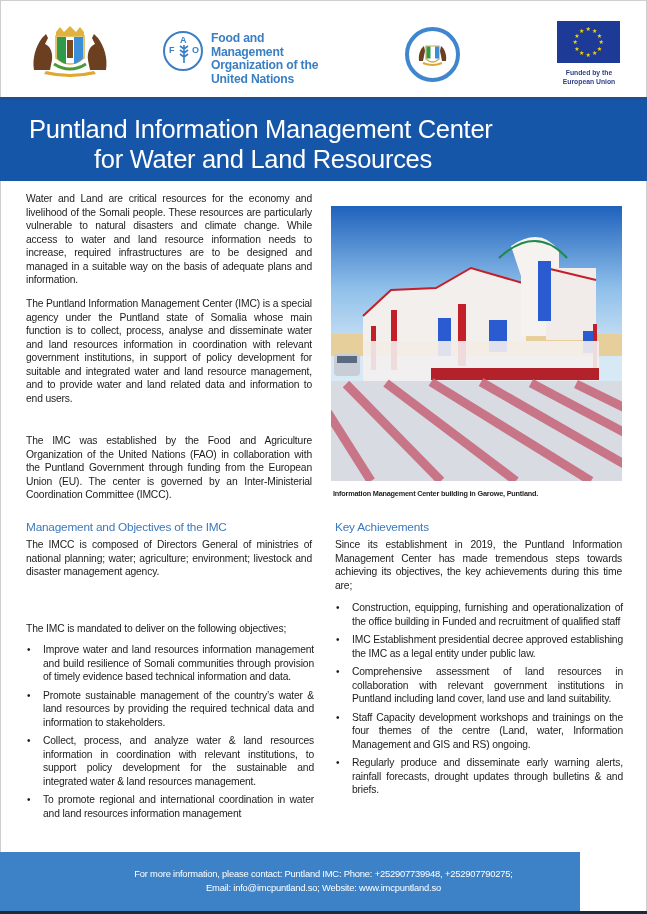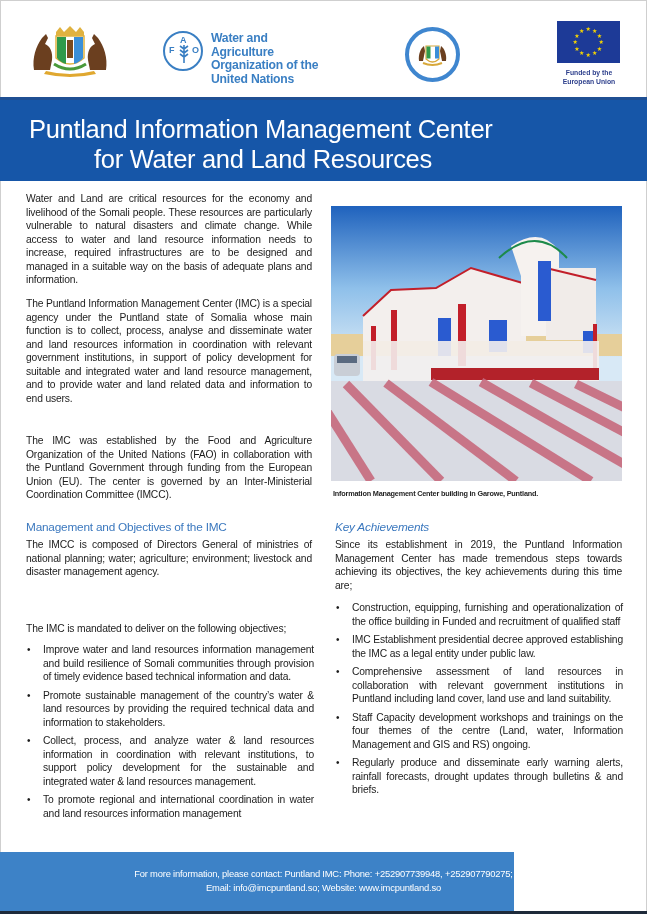--- a/index.html
+++ b/index.html
@@ -39,21 +39,21 @@
 
   ul.bullets { position: absolute; margin: 0; padding: 0; list-style: none; }
   ul.bullets li { position: relative; padding-left: 17px; font-size: 10.3px; line-height: 13.5px; text-align: justify; margin-bottom: 5px; letter-spacing: -0.15px; color: #1c1c1c; }
   ul.bullets li .dot { position: absolute; left: 1px; top: 0; font-size: 10px; }
 
   
   .photo { position: absolute; left: 331px; top: 206px; width: 291px; height: 275px; overflow: hidden; background: linear-gradient(180deg, #2a6fc4 0%, #7fb6e6 45%, #d8e9f6 55%); }
   .caption { position: absolute; left: 333px; top: 489px; font-size: 7.3px; font-weight: bold; color: #1f1f1f; letter-spacing: -0.2px; white-space: nowrap; }
 
   
-  .footer { position: absolute; left: 0; top: 852px; width: 514px; height: 59px; background: #3d82c7; }
+  .footer { position: absolute; left: 0; top: 852px; width: 580px; height: 59px; background: #3d82c7; }
   .footer-line { position: absolute; width: 647px; text-align: center; color: #ffffff; font-size: 9.4px; letter-spacing: -0.2px; }
   .footer-bottom { position: absolute; left: 0; top: 911px; width: 647px; height: 3px; background: #1e2a3a; }
 </style>
 </head>
 <body>
 
 <div class="page-border"></div>
 
 <div class="logos">
   <div class="logo coat">
@@ -73,21 +73,21 @@
   <div class="logo fao">
     <div class="fao-ring">
       <span style="left:4px; top:12px;">F</span>
       <span style="left:15px; top:2px;">A</span>
       <span style="left:27px; top:12px;">O</span>
       <svg style="position:absolute; left:13px; top:12px;" width="12" height="18" viewBox="0 0 12 18">
         <path d="M6 0 L6 18 M6 4 L2 1 M6 4 L10 1 M6 8 L2 5 M6 8 L10 5 M6 12 L2 9 M6 12 L10 9" stroke="#3a7fc3" stroke-width="1.6" fill="none"></path>
       </svg>
     </div>
     <div class="fao-text">
-      <div>Water and Agriculture</div>
+      <div>Food and Management</div>
       <div>Organization of the</div>
       <div>United Nations</div>
     </div>
   </div>
 
   <div class="logo imc-seal">
     <svg width="47" height="47" viewBox="0 0 47 47">
       <circle cx="23.5" cy="23.5" r="16" fill="#ffffff"></circle>
       <path d="M17 15 L30 15 L30 28 Q23.5 34 17 28 Z" fill="#ffffff" stroke="#d8a83a" stroke-width="1.2"></path>
       <rect x="17.5" y="15.5" width="4" height="12" fill="#2f9a4a"></rect>
@@ -179,21 +179,21 @@
 <div class="p left-col" style="top:538px;">The IMCC is composed of Directors General of ministries of national planning; water; agriculture; environment; livestock and disaster management agency.</div>
 <div class="p left-col" style="top:622px;">The IMC is mandated to deliver on the following objectives;</div>
 
 <ul class="bullets" style="left:26px; top:643px; width:288px;">
   <li><span class="dot">•</span><span>Improve water and land resources information management and build resilience of Somali communities through provision of timely evidence based technical information and data.</span></li>
   <li><span class="dot">•</span><span>Promote sustainable management of the country’s water &amp; land resources by providing the required technical data and information to stakeholders.</span></li>
   <li><span class="dot">•</span><span>Collect, process, and analyze water &amp; land resources information in coordination with relevant institutions, to support policy development for the sustainable and integrated water &amp; land resources management.</span></li>
   <li><span class="dot">•</span><span>To promote regional and international coordination in water and land resources information management</span></li>
 </ul>
 
-<div class="h2" style="left:335px; top:520px;font-style:italic;">Key Achievements</div>
+<div class="h2" style="left:335px; top:520px;">Key Achievements</div>
 <div class="p right-col" style="top:538px;">Since its establishment in 2019, the Puntland Information Management Center has made tremendous steps towards achieving its objectives, the key achievements during this time are;</div>
 
 <ul class="bullets" style="left:335px; top:601px; width:288px;">
   <li><span class="dot">•</span><span>Construction, equipping, furnishing and operationalization of the office building in Funded and recruitment of qualified staff</span></li>
   <li><span class="dot">•</span><span>IMC Establishment presidential decree approved establishing the IMC as a legal entity under public law.</span></li>
   <li><span class="dot">•</span><span>Comprehensive assessment of land resources in collaboration with relevant government institutions in Puntland including land cover, land use and land suitability.</span></li>
   <li><span class="dot">•</span><span>Staff Capacity development workshops and trainings on the four themes of the centre (Land, water, Information Management and GIS and RS) ongoing.</span></li>
   <li><span class="dot">•</span><span>Regularly produce and disseminate early warning alerts, rainfall forecasts, drought updates through bulletins &amp; and briefs.</span></li>
 </ul>
 

